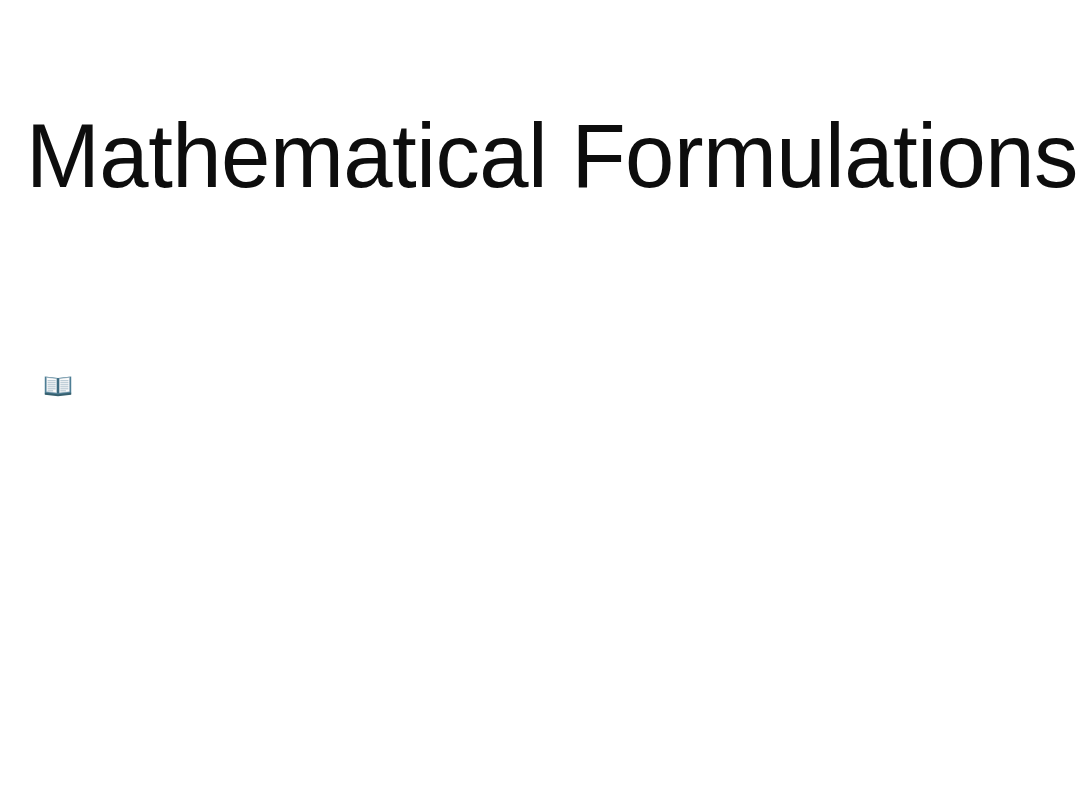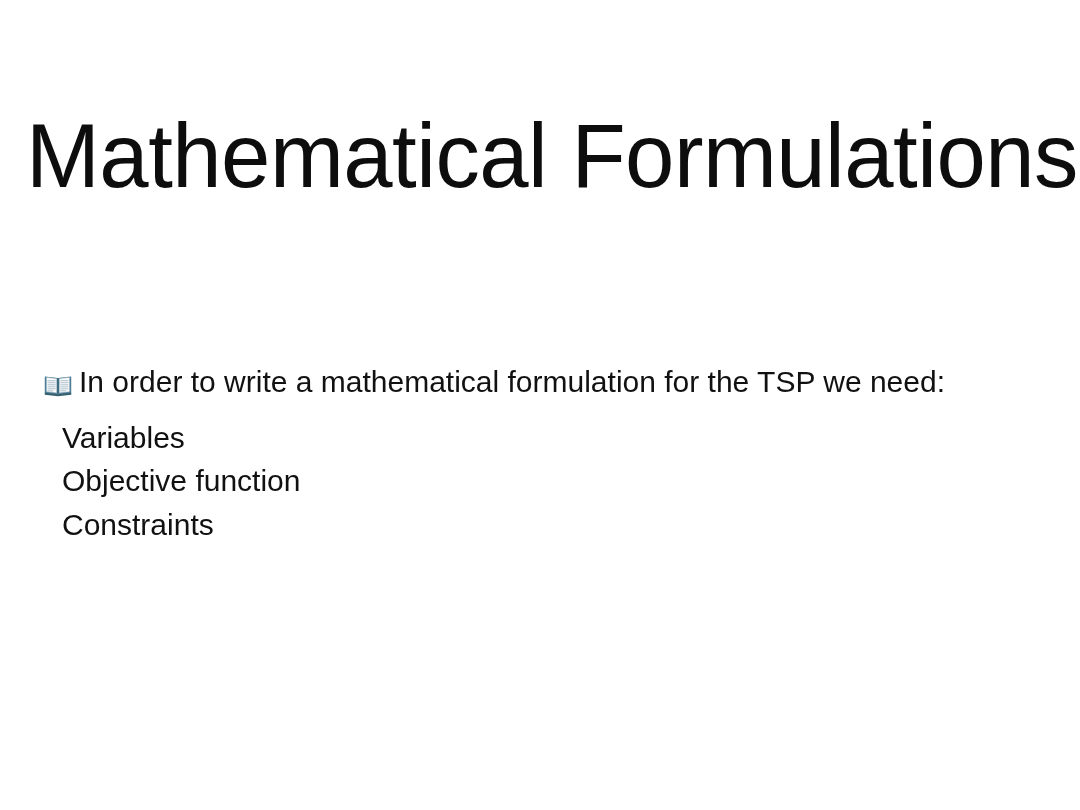--- a/index.html
+++ b/index.html
@@ -116,29 +116,18 @@
             <rect x="21" y="9" width="10.4" height="1.1"></rect>
             <rect x="21" y="11.6" width="10.4" height="1.1"></rect>
             <rect x="21" y="14.2" width="10.4" height="1.1"></rect>
             <rect x="21" y="16.8" width="10.4" height="1.1"></rect>
             <rect x="21" y="19.4" width="10.4" height="1.1"></rect>
             <rect x="21" y="22" width="7.2" height="1.1"></rect>
           </g>
 
           <path d="M1 25 L18 27 L35 25 L35 27.5 L18 29.5 L1 27.5 Z" fill="#36606f"></path>
         </svg>
-      </span><span>In order to write a mathematical formulation for the TSP we need:</span>
+      </span>
     </p>
 
-    <ul class="sub-list">
-      <li>
-        <span>Variables</span>
-      </li>
-      <li>
-        <span>Objective function</span>
-      </li>
-      <li>
-        <span>Constraints</span>
-      </li>
-    </ul>
 
   </div>
 </div>
 
 </body></html>

